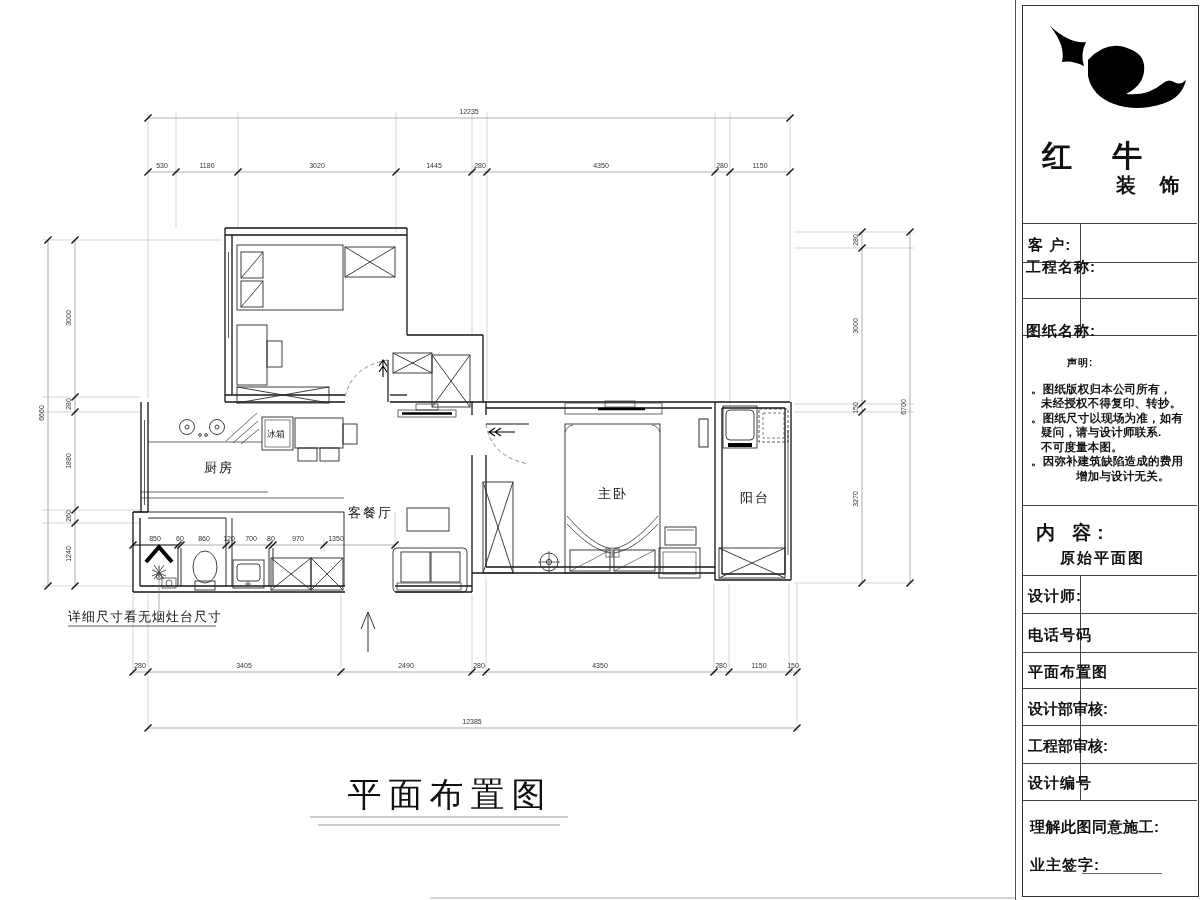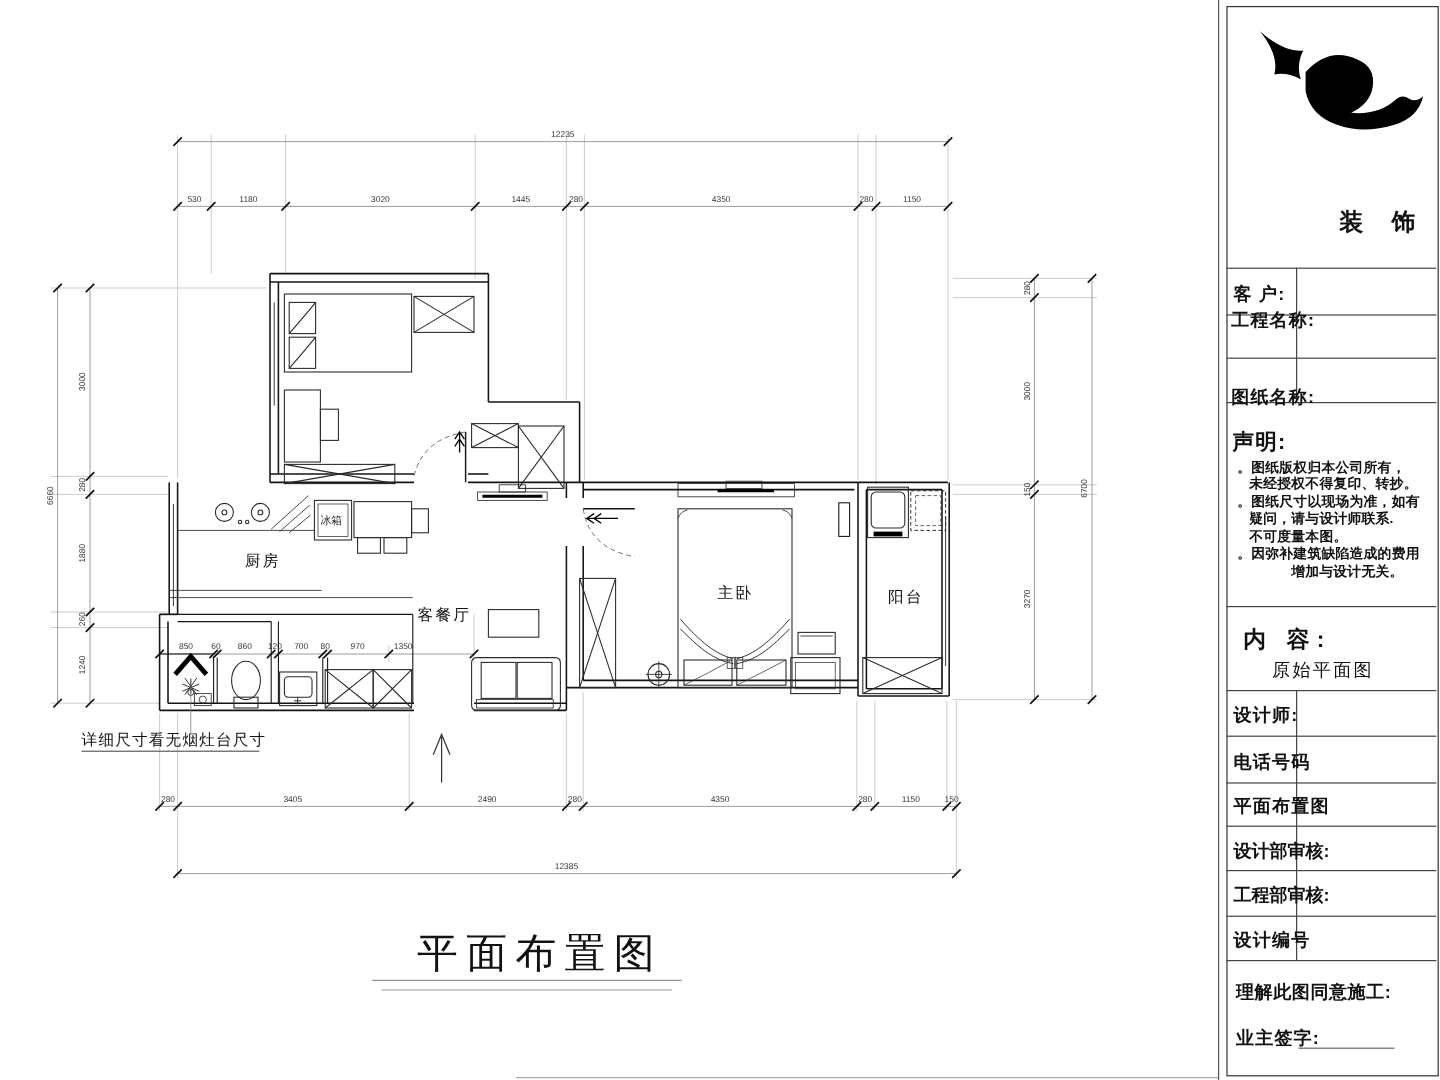--- a/index.html
+++ b/index.html
@@ -8,21 +8,21 @@
   
   .abs{position:absolute;}
   .vsep{position:absolute;background:#555;width:1px;}
   .hline{position:absolute;background:#444;height:1px;}
   .vline{position:absolute;background:#444;width:1px;}
   .tb-label{position:absolute;font-size:15px;font-weight:bold;letter-spacing:1px;white-space:nowrap;}
   .tb-note{position:absolute;font-size:11.5px;font-weight:bold;white-space:nowrap;letter-spacing:0.2px;}
   .brand-main{position:absolute;font-size:30px;font-weight:600;letter-spacing:16px;white-space:nowrap;}
   .brand-sub{position:absolute;font-size:20px;font-weight:600;letter-spacing:9px;white-space:nowrap;}
   .content-h{position:absolute;font-size:19px;font-weight:bold;letter-spacing:6px;text-align:right;}
-  .content-v{position:absolute;font-size:15px;font-weight:normal;letter-spacing:2px;}
+  .content-v{position:absolute;font-size:15px;font-weight:bold;letter-spacing:2px;}
   
   svg text{font-family:"Liberation Sans","DejaVu Sans",sans-serif;}
   .dim{font-size:7px;fill:#333;}
   .room{font-size:13px;fill:#111;letter-spacing:2px;}
   .small-room{font-size:9px;fill:#111;}
   .plan-title{font-size:34px;fill:#111;letter-spacing:7px;}
   .note-txt{font-size:13px;fill:#111;letter-spacing:1px;}
 </style>
 </head>
 <body>
@@ -397,27 +397,28 @@
   <div class="hline" style="left:1022px;top:725px;width:175px"></div>
   <div class="hline" style="left:1022px;top:763px;width:175px"></div>
   <div class="hline" style="left:1022px;top:800px;width:175px"></div>
   <div class="vline" style="left:1080px;top:223px;height:112px"></div>
   <div class="vline" style="left:1080px;top:575px;height:225px"></div>
 
   <svg class="abs" style="left:1030px;top:12px" width="160" height="120" viewBox="0 0 160 120">
     <path d="M20,14 Q40,32 56,30 Q50,42 54,54 Q42,48 32,50 Q36,34 20,14 Z" fill="#000"></path>
     <path d="M58,48 Q78,26 102,38 Q116,44 114,60 Q112,74 96,82 Q118,84 132,72 Q138,66 144,70 Q150,74 156,68 Q152,86 132,92 Q106,100 84,92 Q62,84 58,64 Z" fill="#000"></path>
   </svg>
+  <div class="brand-main" style="left:1042px;top:136px">红 牛</div>
   <div class="brand-sub" style="left:1116px;top:172px">装 饰</div>
 
   <div class="tb-label" style="left:1028px;top:236px">客  户:</div>
   <div class="tb-label" style="left:1026px;top:258px">工程名称:</div>
   <div class="tb-label" style="left:1026px;top:322px">图纸名称:</div>
 
-  <div class="tb-label" style="left:1027px;top:356px;font-size:18px">声明:</div>
+  <div class="tb-label" style="left:1067px;top:356px;font-size:10px">声明:</div>
   <div class="tb-note" style="left:1031px;top:382px">。图纸版权归本公司所有，</div>
   <div class="tb-note" style="left:1041px;top:396px">未经授权不得复印、转抄。</div>
   <div class="tb-note" style="left:1031px;top:411px">。图纸尺寸以现场为准，如有</div>
   <div class="tb-note" style="left:1041px;top:425px">疑问，请与设计师联系.</div>
   <div class="tb-note" style="left:1041px;top:440px">不可度量本图。</div>
   <div class="tb-note" style="left:1031px;top:454px">。因弥补建筑缺陷造成的费用</div>
   <div class="tb-note" style="left:1076px;top:469px">增加与设计无关。</div>
 
   <div class="content-h" style="left:1036px;top:520px">内 容:</div>
   <div class="content-v" style="left:1060px;top:549px">原始平面图</div>

